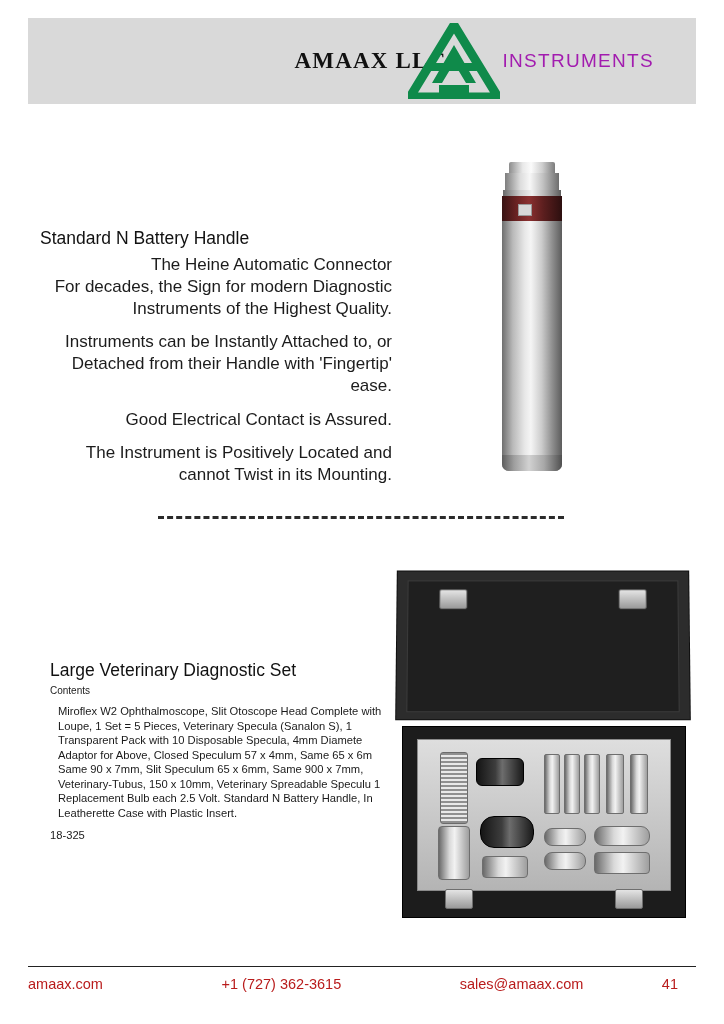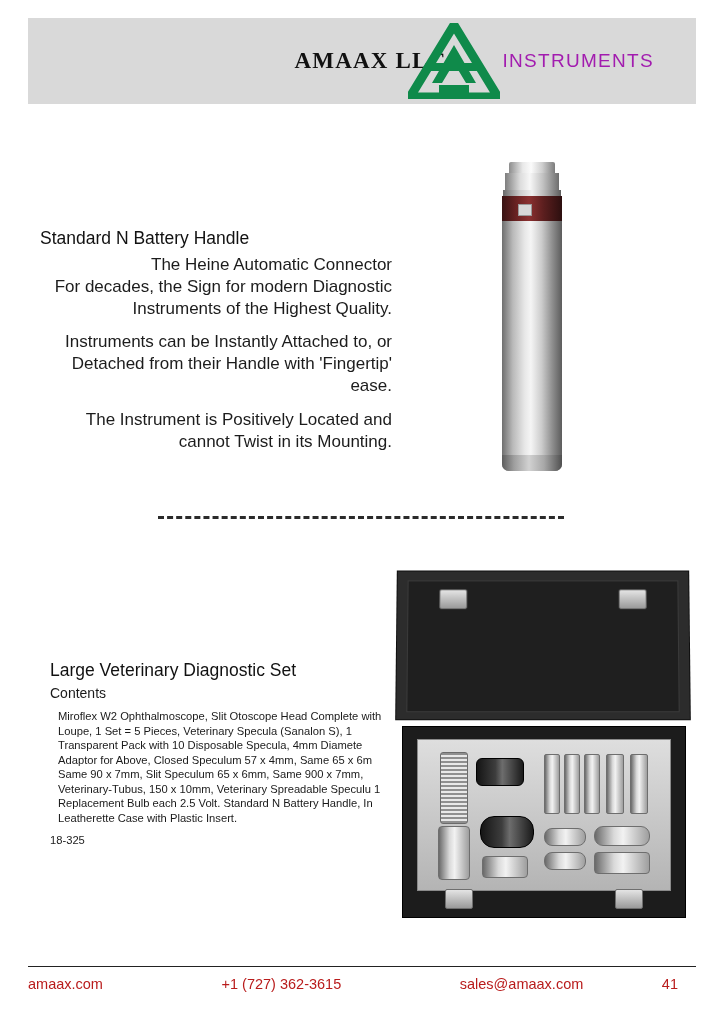--- a/index.html
+++ b/index.html
@@ -196,21 +196,21 @@
     top: 104px;
     width: 340px;
   }
   .s2-title {
     font-size: 17.5px;
     color: #111;
     margin: 0 0 4px 0;
     font-weight: normal;
   }
   .contents-label {
-    font-size: 14px;
+    font-size: 10px;
     margin: 0 0 1px 0;
   }
   .contents-list {
     font-size: 11.2px;
     line-height: 1.30;
     margin: 8px;
   }
 
   
   .case-fig {
@@ -333,20 +333,21 @@
 </div>
 
 <div class="section-one">
 
   <div class="s1-text">
     <h2 class="prod-title">Standard N Battery Handle</h2>
     <div class="body-text">
       <p style="white-space:pre-line">The Heine Automatic Connector
 For decades, the Sign for modern Diagnostic Instruments of the Highest Quality.</p>
       <p>Instruments can be Instantly Attached to, or Detached from their Handle with 'Fingertip' ease.</p>
+      <p>Good Electrical Contact is Assured.</p>
       <p class="tight">The Instrument is Positively Located and cannot Twist in its Mounting.</p>
     </div>
   </div>
 
   <div class="handle-fig">
     <div class="handle-cap"></div>
     <div class="handle-cap2"></div>
     <div class="handle-ring"></div>
     <div class="handle-collar"></div>
     <div class="handle-body"></div>

